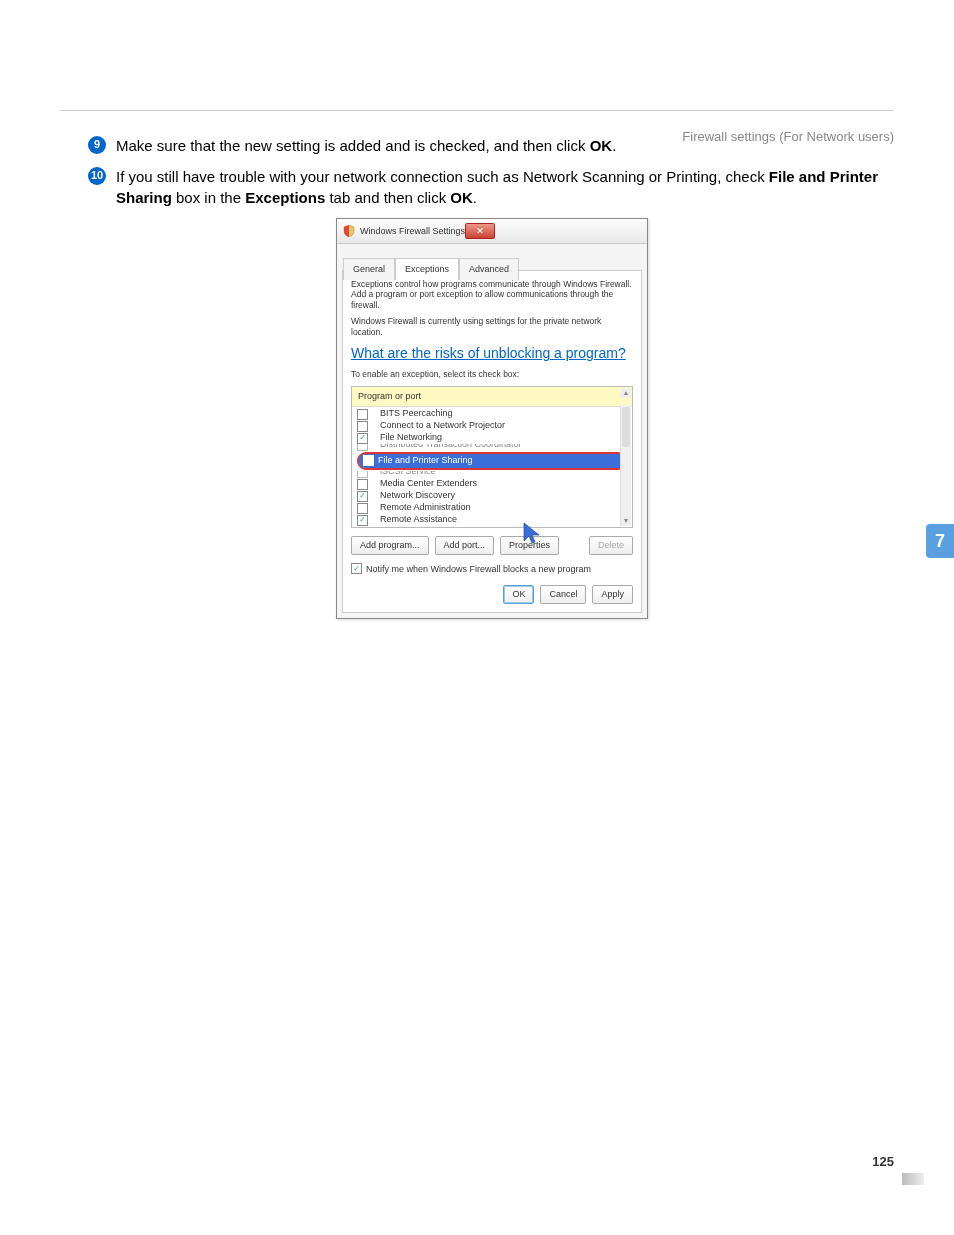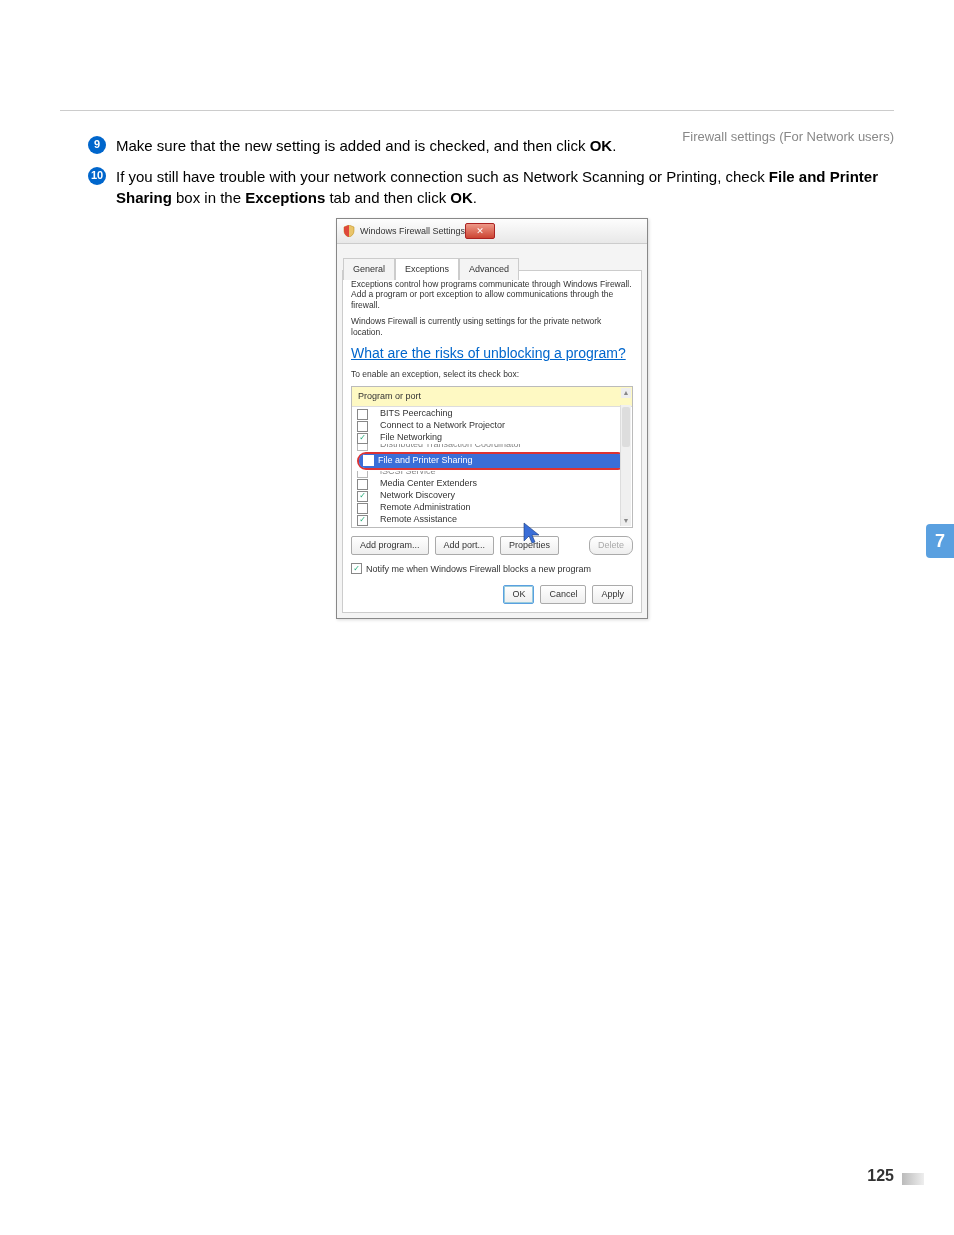--- a/index.html
+++ b/index.html
@@ -146,21 +146,21 @@
   .sel-row .cb { border-color:#fff; }
   .sel-row .cb.checked::after { color:#fff; }
   .below-buttons { display:flex; gap:6px; margin-top:8px; align-items:center; position:relative; }
   .btn {
     border: 1px solid #aaa;
     background: linear-gradient(#fff,#eee);
     padding: 2px 8px;
     font-size: 9px;
     border-radius: 2px;
   }
-  .btn.disabled { color:#aaa;border-radius:7px; }
+  .btn.disabled { color:#aaa; }
   .btn.primary { border:1px solid #5aa0e0; box-shadow:0 0 0 1px #9cd inset; }
   .notify-row { display:flex; align-items:center; gap:4px; margin-top:8px; font-size:9px; }
   .dlg-footer { display:flex; justify-content:flex-end; gap:6px; margin-top:10px; }
   .cursor {
     position:absolute;
     left: 170px;
     margin-top: -22px;
     pointer-events:none;
   }
   .cursor svg { display:block; }
@@ -172,23 +172,23 @@
     height: 34px;
     background: #5aa0e0;
     border-radius: 4px 0 0 4px;
     color: #fff;
     display:flex; align-items:center; justify-content:center;
     font-size: 18px;
     font-weight: bold;
   }
   .page-num {
     position: absolute;
-    bottom: 50px;
+    bottom: 66px;
     right: 60px;
-    font-size: 16px;
+    font-size: 13px;
     font-weight: bold;
     color: #333;
   }
   .page-bar {
     position:absolute;
     bottom: 50px;
     right: 30px;
     width: 22px;
     height: 12px;
     background: linear-gradient(to right, #bbb, #eee);

